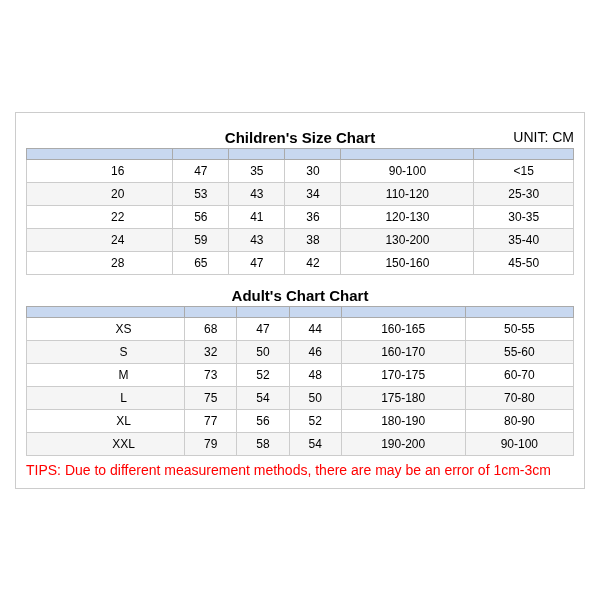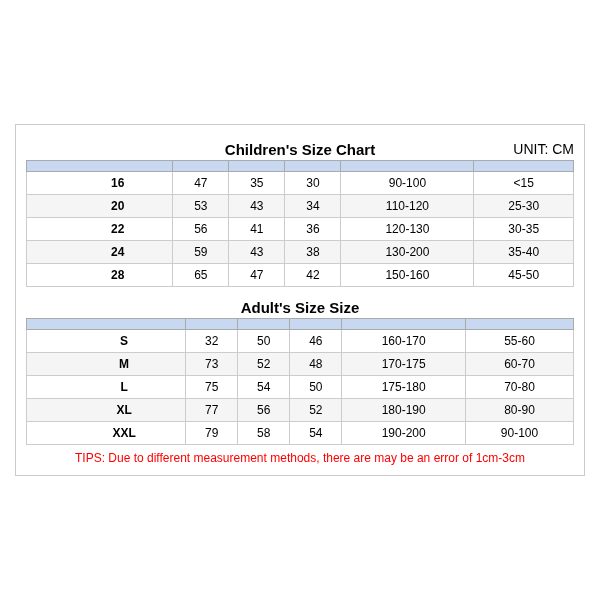--- a/index.html
+++ b/index.html
@@ -51,26 +51,25 @@
       text-align: center;
       font-size: 12px;
     }
     tr:nth-child(even) td {
       background-color: #f5f5f5;
     }
     tr:nth-child(odd) td {
       background-color: #fff;
     }
     td:first-child, th:first-child {
-      font-weight: bold;
+      font-weight: normal;
       padding-left: 40px;
     }
     .tips {
-      text-align: center;
-      font-size: 12px;
+      font-size: 14px;
       color: red;
       margin-top: 4px;
     }
   </style>
 </head>
 <body>
 
 <div class="chart-container">
 
   <div class="section-title">
@@ -126,34 +125,42 @@
           <td>65</td>
           <td>47</td>
           <td>42</td>
           <td>150-160</td>
           <td>45-50</td>
         </tr>
       </tbody>
   </table>
 
   <div class="section-title">
-    <span>Adult's Size Size</span>
+    <span>Adult's Chart Chart</span>
   </div>
   <table>
     <thead>
       <tr>
         <th></th>
         <th></th>
         <th></th>
         <th></th>
         <th></th>
         <th></th>
       </tr>
     </thead>
     <tbody id="adults-tbody">
+    <tr>
+          <td>XS</td>
+          <td>68</td>
+          <td>47</td>
+          <td>44</td>
+          <td>160-165</td>
+          <td>50-55</td>
+        </tr>
         <tr>
           <td>S</td>
           <td>32</td>
           <td>50</td>
           <td>46</td>
           <td>160-170</td>
           <td>55-60</td>
         </tr>
         <tr>
           <td>M</td>

